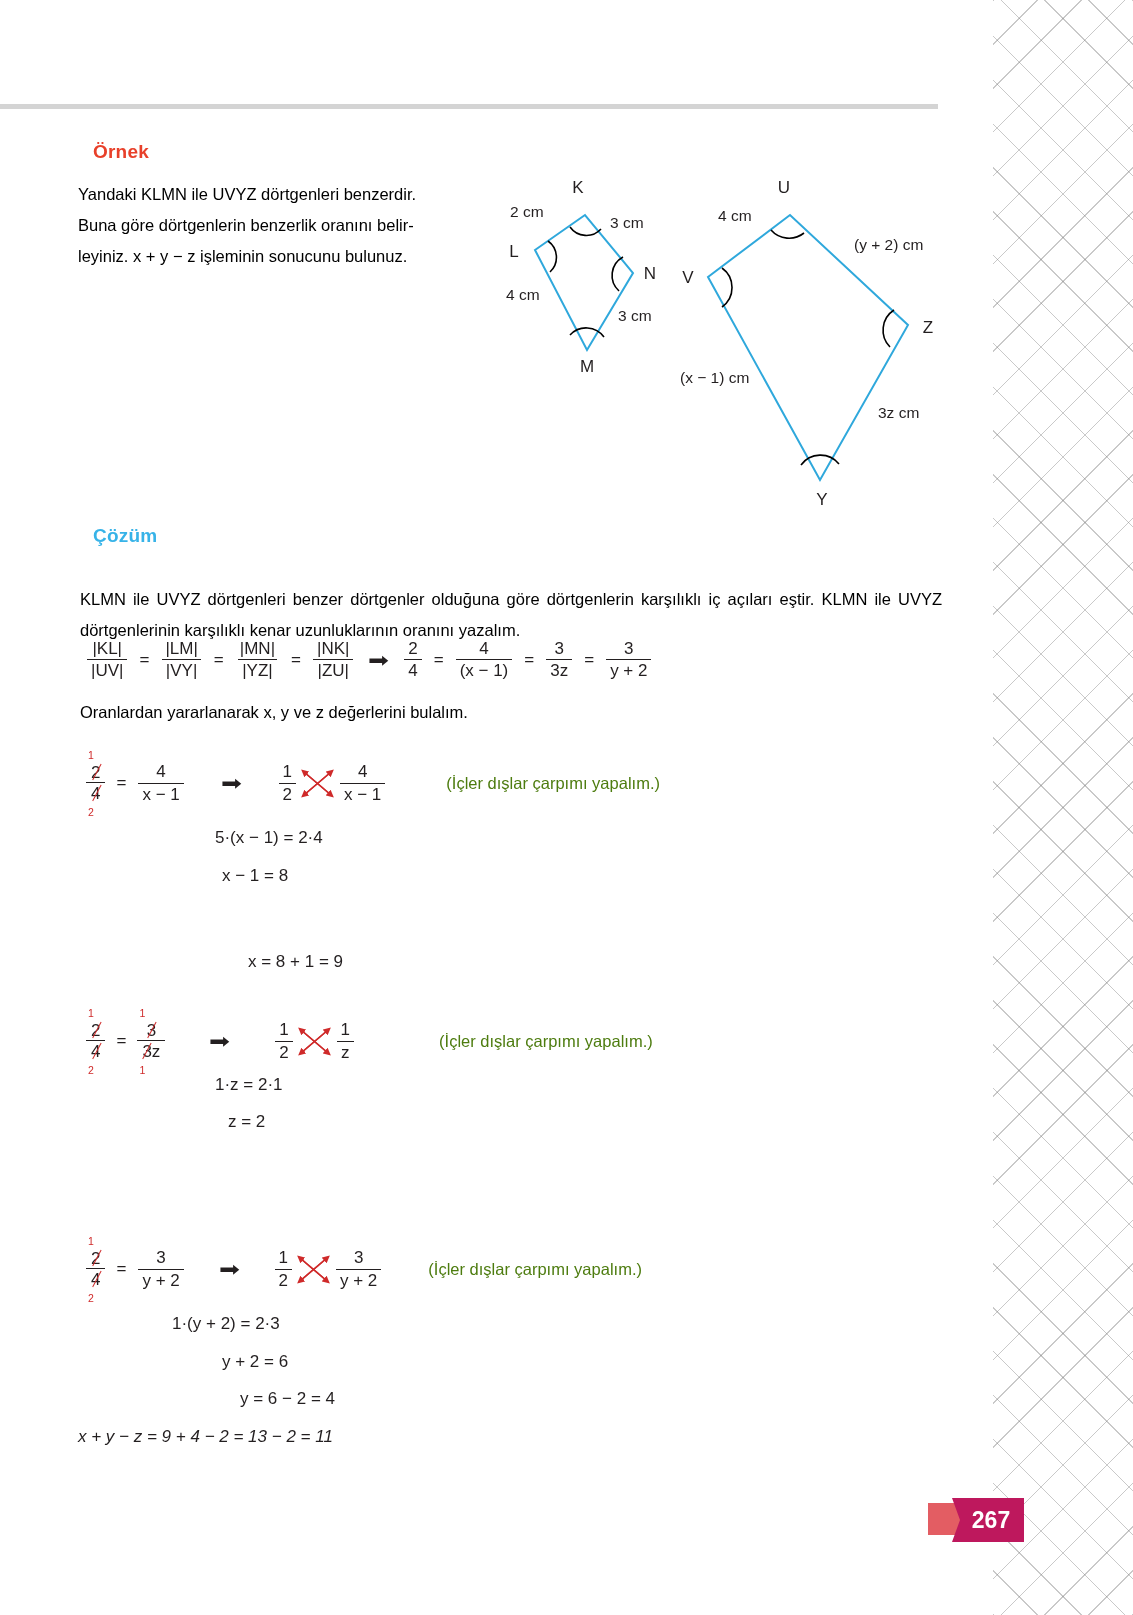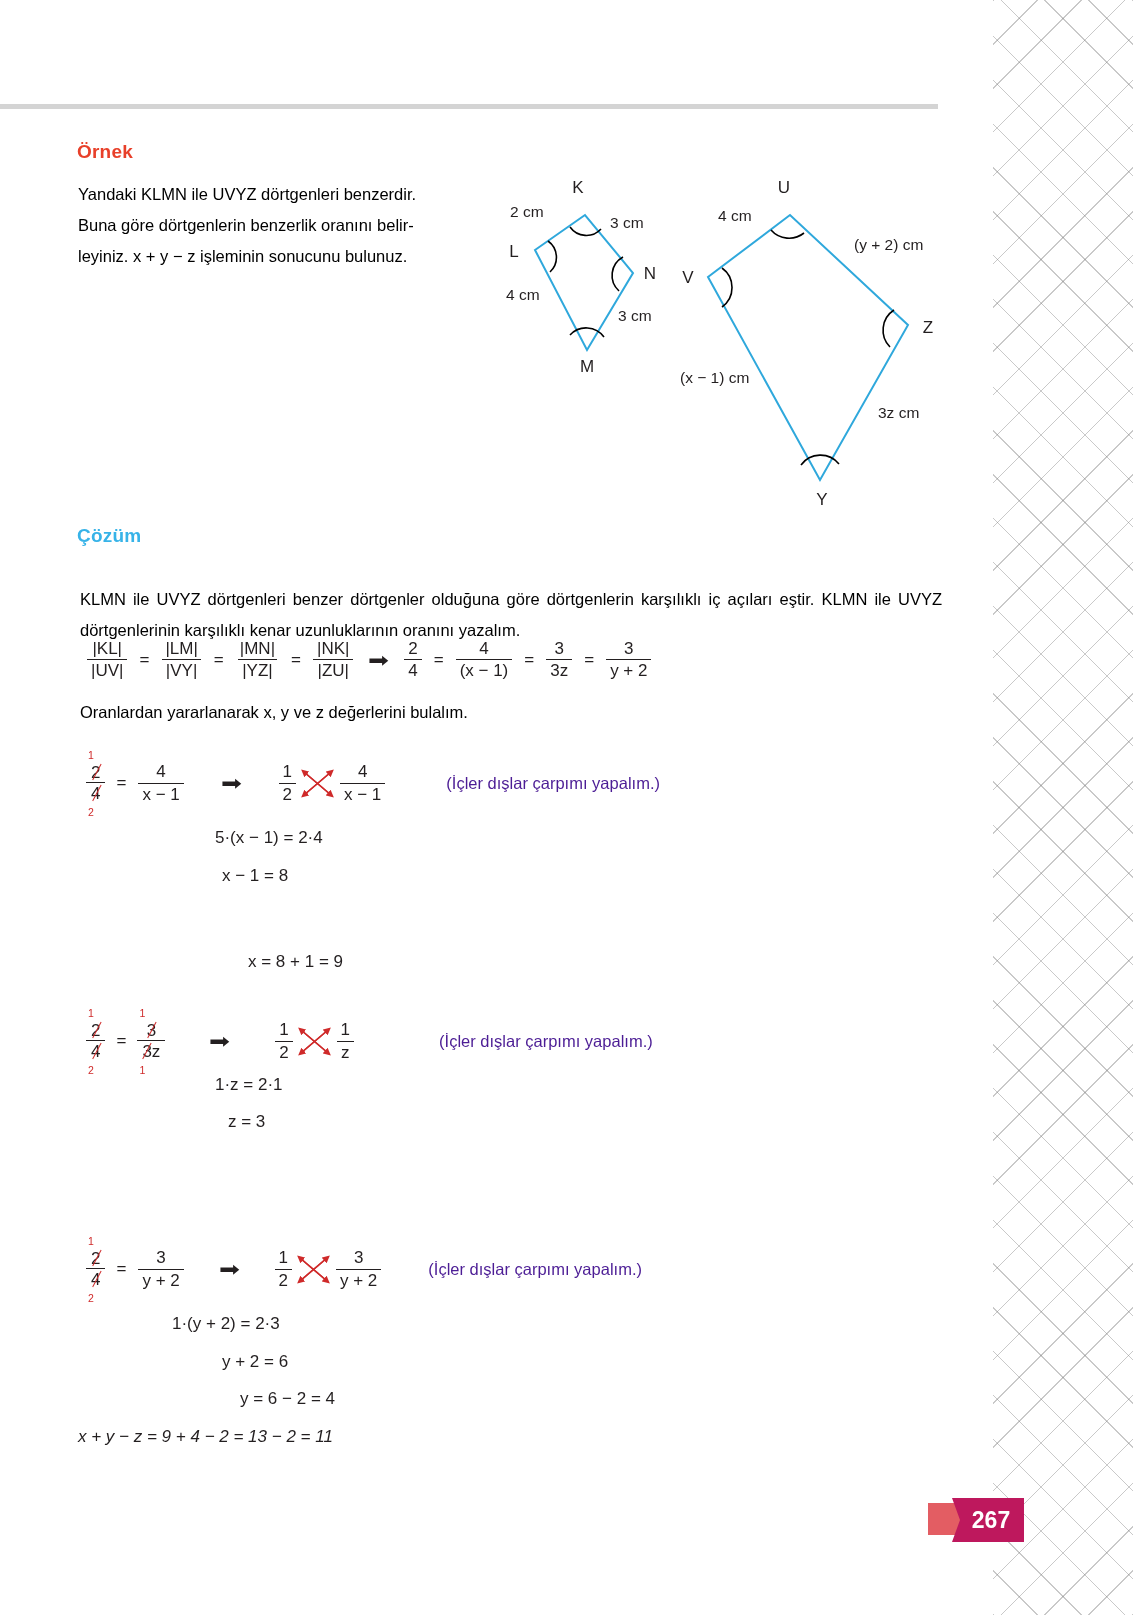--- a/index.html
+++ b/index.html
@@ -39,20 +39,21 @@
     height: 5px;
     background: #d4d4d4;
   }
 
   
   .heading {
     position: absolute;
     font-weight: bold;
     font-size: 19px;
     letter-spacing: .2px;
+    margin-left: 16px;
   }
   #heading-ornek { top: 141px; left: 77px; color: #e8402a; }
   #heading-cozum { top: 525px; left: 77px; color: #37b3e8; }
 
   
   .para {
     position: absolute;
     font-size: 16.5px;
     line-height: 31px;
     color: #000000;
@@ -158,21 +159,21 @@
     position: relative;
     width: 40px;
     height: 42px;
     margin: 0 2px;
     flex: none;
   }
   .cross svg { position: absolute; inset: 0; }
 
   .note {
     font-size: 16.5px;
-    color: #4c1d95;
+    color: #4d7c0f;
   }
 
   
   #page-badge {
     position: absolute;
     left: 928px;
     top: 1498px;
     width: 96px;
     height: 46px;
   }
@@ -402,21 +403,21 @@
   </span>
   <span class="frac" style="margin-left:0;">
     <span class="num">1</span>
     <span class="den">z</span>
   </span>
 
   <span class="note" style="margin-left:80px;">(İçler dışlar çarpımı yapalım.)</span>
 </div>
 
 <div class="math" style="top:1075px; left:215px;">1·z = 2·1</div>
-<div class="math" style="top:1112px; left:228px;">z = 3</div>
+<div class="math" style="top:1112px; left:228px;">z = 2</div>
 
 <div class="math" style="top:1248px; left:82px;">
   <span class="cancel-frac">
     <span class="tiny-red tiny-top">1</span>
     <span class="num">
       <span>2</span><span class="slash"></span>
     </span>
     <span class="den">
       <span>4</span><span class="slash"></span>
     </span>

